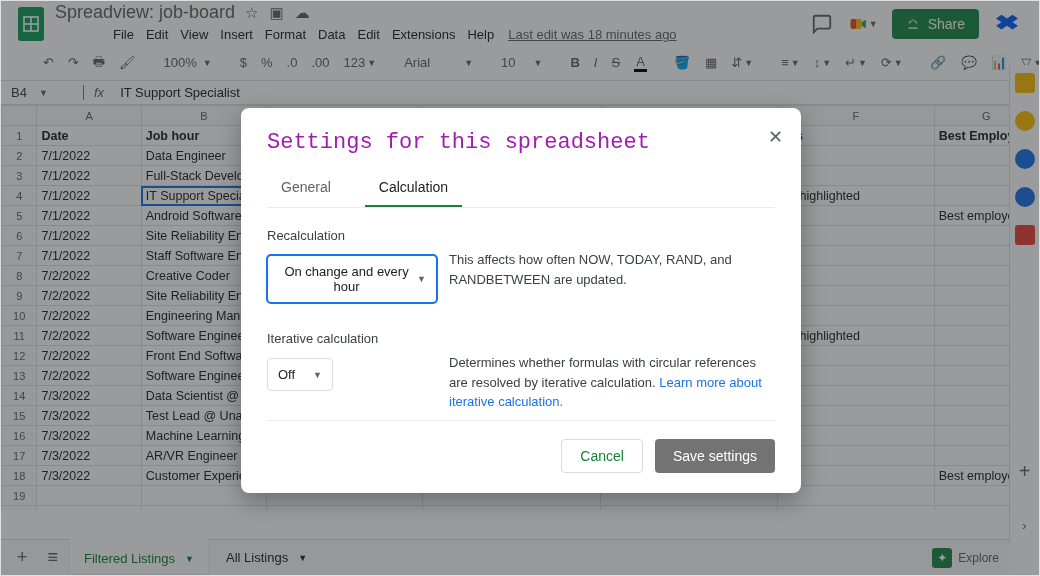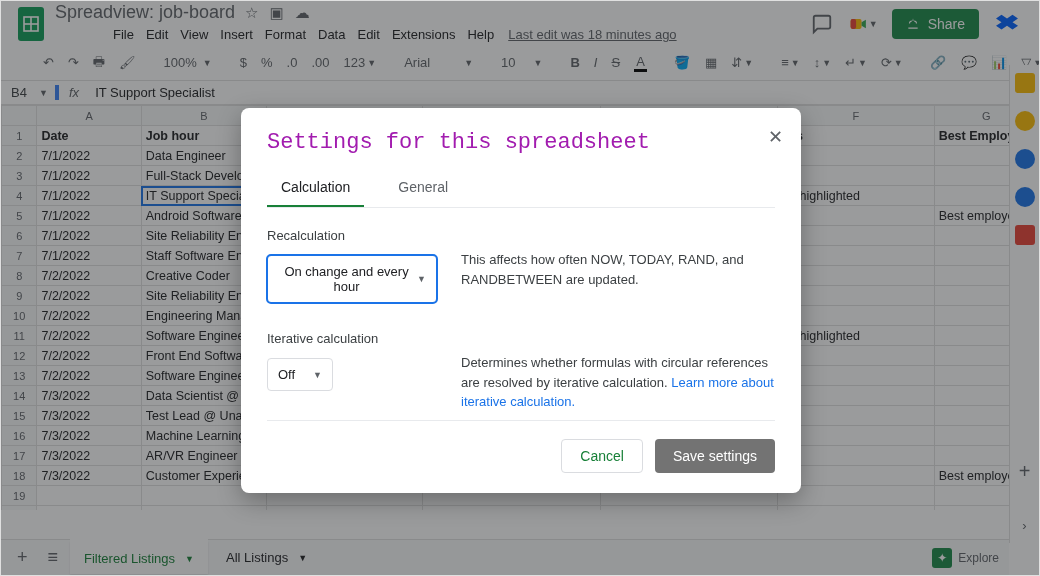--- a/index.html
+++ b/index.html
@@ -24,21 +24,21 @@
   
   .toolbar { display:flex; align-items:center; height:36px; border-bottom:1px solid #e0e0e0; padding:0 10px 0 38px; gap:6px; color:#5f6368; font-size:13px; margin-top:4px; }
   .tool { padding:2px 4px; display:flex; align-items:center; }
   .divider { width:1px; height:20px; background:#e0e0e0; margin:0 4px; }
   .zoom,.fontname,.fontsize { display:flex; align-items:center; gap:4px; }
   .chev { font-size:9px; margin-left:2px; color:#5f6368; }
 
   
   .fxbar { display:flex; align-items:center; height:24px; border-bottom:1px solid #e0e0e0; font-size:13px; }
   .namebox { width:54px; padding-left:10px; color:#3c4043; display:flex; align-items:center;text-align:center; }
-  .fx { padding:0 10px; font-style:italic; color:#5f6368; border-left:4px solid #3b82f6; }
+  .fx { padding:0 10px; font-style:italic; color:#5f6368; border-left:1px solid #3b82f6;margin-left:28px; }
   .formula-input { flex:1; padding-left:6px; }
 
   
   .grid-wrap { position:relative; height:405px; overflow:hidden; }
   table.sheet { border-collapse:collapse; table-layout:fixed; width:100%; font-size:12.5px; }
   table.sheet th, table.sheet td { border:1px solid #e0e0e0; height:20px; padding:0 4px; overflow:hidden; white-space:nowrap; text-overflow:clip; }
   table.sheet thead th { background:#f8f9fa; color:#5f6368; font-weight:400; text-align:center; font-size:11px; }
   table.sheet th.rowhdr { width:34px; background:#f8f9fa; color:#5f6368; text-align:center; font-weight:400; font-size:11px; }
   table.sheet td { text-align:left; }
   .hdr-row td { font-weight:600; }
@@ -62,21 +62,21 @@
   
   .scrim { position:absolute; inset:0; background:rgba(32,33,36,0.45); }
 
   
   .dialog { position:absolute; left:240px; top:107px; width:560px; background:#fff; border-radius:8px; box-shadow:0 8px 24px rgba(0,0,0,.3); padding:22px 26px 20px 26px; font-family:"Google Sans","Segoe UI",Arial,sans-serif; }
   .dialog h2 { margin:0 0 18px 0; font-size:22px; font-weight:400; color:#a21caf; font-family:Liberation Mono, monospace; }
   .dialog .close-x { position:absolute; top:18px; right:18px; color:#5f6368; font-size:18px; cursor:pointer; }
   .tabs { display:flex; gap:20px; border-bottom:1px solid #e8eaed; margin-bottom:20px; }
   .tabs .dtab { padding:6px 14px 10px; font-size:14px; color:#5f6368; cursor:pointer; }
   .tabs .dtab.active { color:#202124; border-bottom:2px solid #188038; font-weight:500; }
-  .setting-row { display:flex; gap:24px; margin-bottom:28px; align-items:flex-start; }
+  .setting-row { display:flex; gap:12px; margin-bottom:28px; align-items:flex-start; }
   .setting-left { width:170px; }
   .setting-left .label { font-size:13px; color:#3c4043; margin-bottom:12px; }
   .dd { border:1px solid #dadce0; border-radius:4px; padding:8px 10px; font-size:13px; display:flex; align-items:center; justify-content:space-between; cursor:pointer; }
   .dd.focus { outline:2px solid #1a73e8; outline-offset:-1px;text-align:center; }
   .dd.small { width:66px; }
   .setting-right { flex:1; font-size:13px; color:#3c4043; line-height:1.5; padding-top:22px; }
   .setting-right a { color:#1a73e8; text-decoration:none; }
   .dlg-divider { height:1px; background:#e8eaed; margin:6px 0 18px; }
   .dlg-actions { display:flex; justify-content:flex-end; gap:12px; }
   .btn-secondary { background:#fff; border:1px solid #dadce0; color:#188038; border-radius:4px; padding:8px 18px; font-size:14px; font-weight:500; }
@@ -470,22 +470,22 @@
     <div class="sp-item" style="background:#ea4335"></div>
     <span class="plus-btn">+</span>
     <span class="chev-right">›</span>
   </div>
 
   <div class="scrim"></div>
   <div class="dialog">
     <span class="close-x">✕</span>
     <h2>Settings for this spreadsheet</h2>
     <div class="tabs">
+      <div class="dtab">General</div>
       <div class="dtab active">Calculation</div>
-      <div class="dtab">General</div>
     </div>
 
     <div class="setting-row">
       <div class="setting-left">
         <div class="label">Recalculation</div>
         <div class="dd focus">
           <span>On change and every hour</span>
           <span class="chev">▼</span>
         </div>
       </div>

